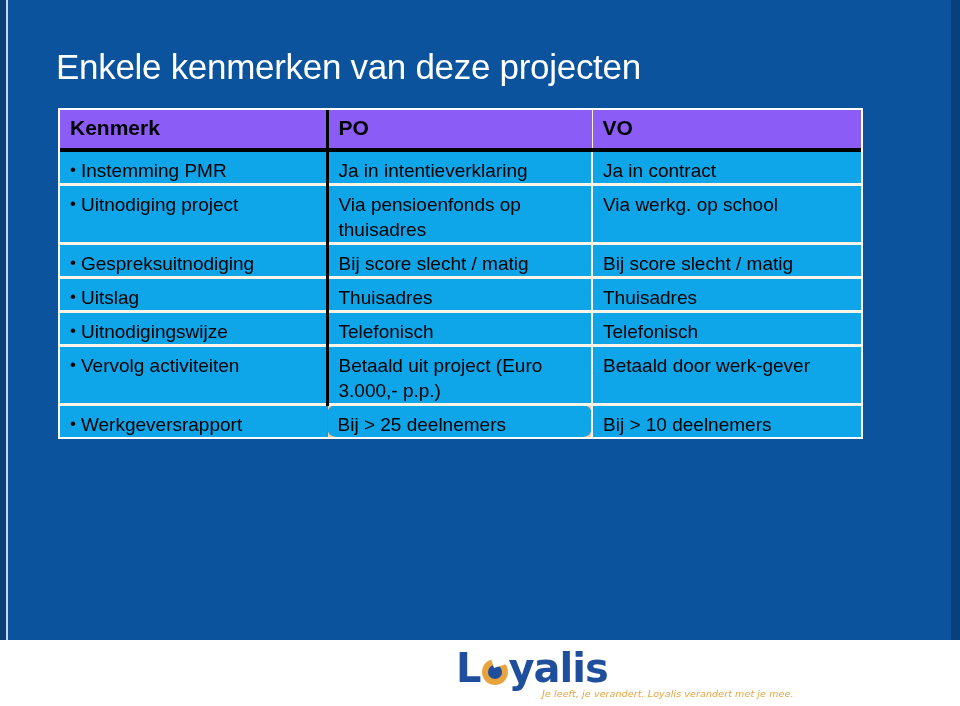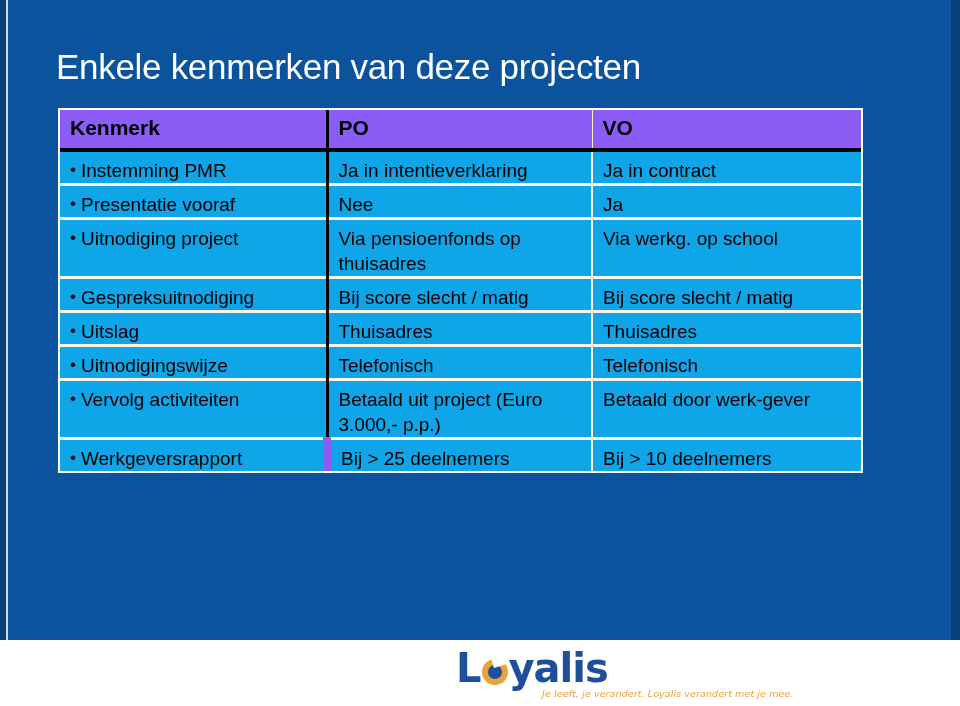--- a/index.html
+++ b/index.html
@@ -122,21 +122,22 @@
     border-top: none;
   }
   tbody td.col-po {
     border-left: 3px solid #000000;
   }
   tbody td.col-vo {
     border-left: 2px solid #fdf4e6;
   }
   
   tbody tr:last-child td.col-po {
-    border-left: 8px solid #8b5cf6;
+    border-left: 1px solid #8b5cf6;
+    border-radius: 9px;
   }
 
   .bullet-cell {
     white-space: nowrap;
   }
   .bullet-cell .bullet {
     display: inline-block;
     margin-right: 5px;
     font-size: 17px;
     line-height: 1;
@@ -240,25 +241,20 @@
           </tr>
         </thead>
         <tbody>
 
           <tr>
             <td class="col-kenmerk bullet-cell"><span class="bullet">•</span><span>Instemming PMR</span></td>
             <td class="col-po">Ja in intentieverklaring</td>
             <td class="col-vo">Ja in contract</td>
           </tr>
 
-          <tr>
-            <td class="col-kenmerk bullet-cell"><span class="bullet">•</span><span>Presentatie vooraf</span></td>
-            <td class="col-po">Nee</td>
-            <td class="col-vo">Ja</td>
-          </tr>
 
           <tr>
             <td class="col-kenmerk bullet-cell"><span class="bullet">•</span><span>Uitnodiging project</span></td>
             <td class="col-po">Via pensioenfonds op thuisadres</td>
             <td class="col-vo">Via werkg. op school</td>
           </tr>
 
 
           <tr>
             <td class="col-kenmerk bullet-cell"><span class="bullet">•</span><span>Gespreksuitnodiging</span></td>

